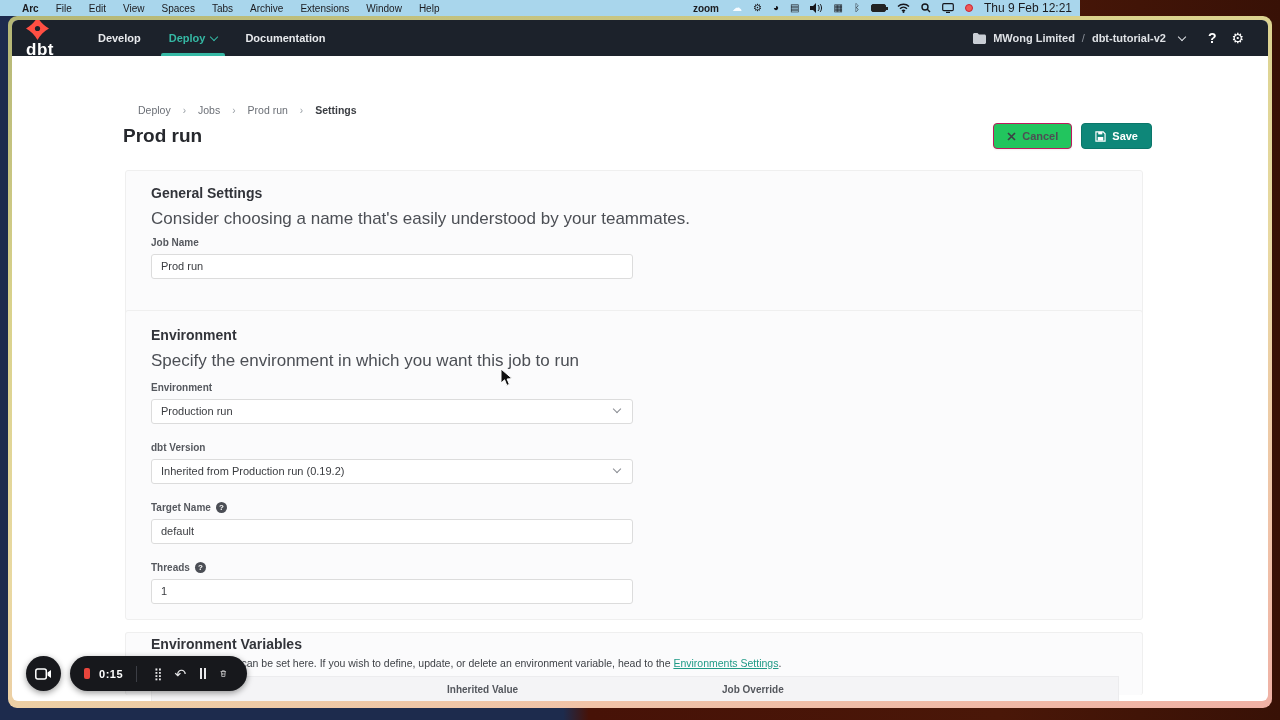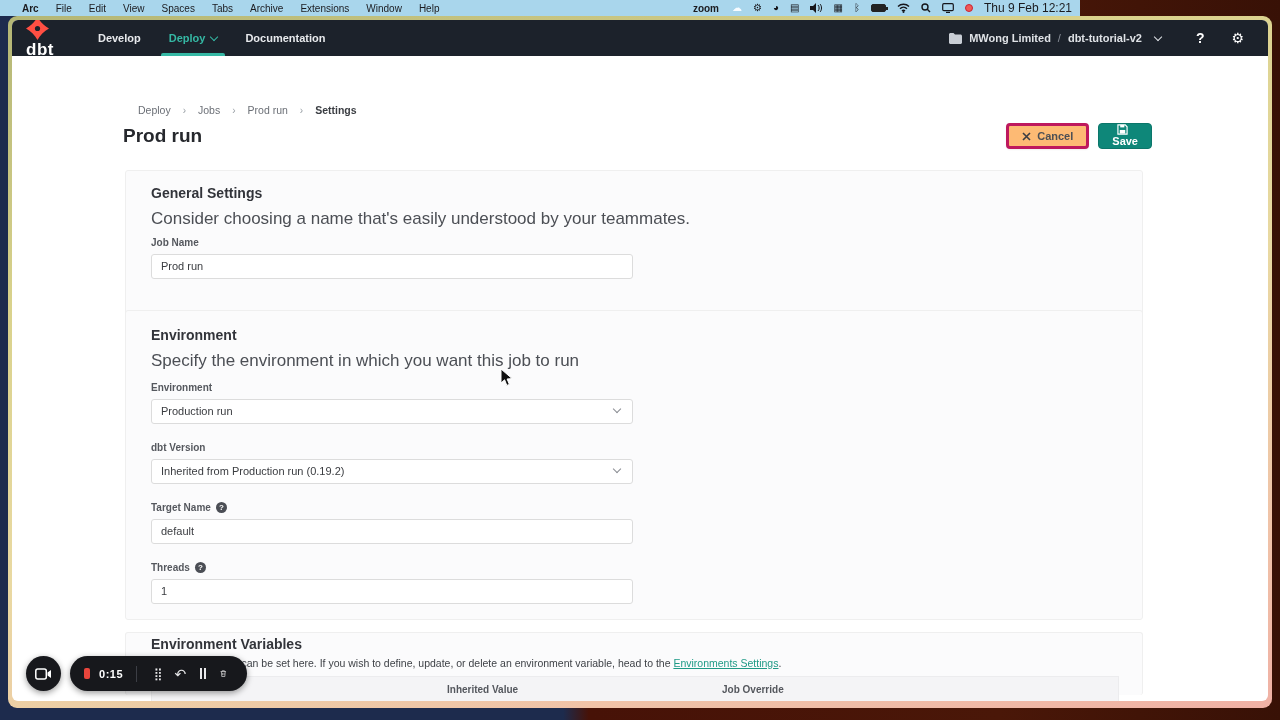--- a/index.html
+++ b/index.html
@@ -38,41 +38,41 @@
   .logo-wrap { display:flex; align-items:center; margin-left:9px;flex-direction:column; }
   .logo-text { font-size:17px; font-weight:bold; color:#fff; margin-left:5px; letter-spacing:.5px; }
   .appnav { display:flex; align-items:stretch; height:100%; margin-left:30px; }
   .nav-item { display:flex; align-items:center; padding:0 14px; font-size:11px; font-weight:bold;
               color:#e8eaed; position:relative; cursor:pointer; }
   .nav-item.active { color:#35b8a4; }
   .nav-item.active:after { content:""; position:absolute; left:6px; right:6px; bottom:0; height:3px;
               background:#35b8a4; border-radius:2px 2px 0 0; }
   .chev { display:inline-block; width:6px; height:6px; border-right:1.5px solid currentColor;
           border-bottom:1.5px solid currentColor; transform:rotate(45deg); margin-left:6px; margin-top:-3px; }
-  .appbar-right { margin-left:auto; display:flex; align-items:center; gap:21px; padding-right:24px; }
+  .appbar-right { margin-left:auto; display:flex; align-items:center; gap:9px; padding-right:24px; }
   .acct { display:flex; align-items:center; gap:7px; font-size:11px; font-weight:bold; color:#dfe2e6; }
   .acct .slash { color:#8a9099; font-weight:normal; }
   .help-q { font-size:14px; font-weight:bold; color:#fff; margin-left:14px; cursor:pointer; }
   .gear-w { font-size:14px; color:#fff; cursor:pointer; margin-left:6px; }
 
   
   .breadcrumb { position:absolute; left:126px; top:84px; display:flex; align-items:center;
                 font-size:10.5px; color:#6b6f76; }
   .breadcrumb .sep { margin:0 12px; color:#9aa0a6; font-size:10px; }
   .breadcrumb .last { color:#3a3d42; font-weight:bold; }
   .crumb { cursor:pointer; }
 
   .page-title { position:absolute; left:111px; top:105px; font-size:19px; font-weight:bold; color:#26282d; }
 
   .btn-row { position:absolute; right:116px; top:103px; display:flex; gap:9px; }
   .btn { height:26px; border-radius:4px; display:flex; align-items:center; font-size:11px;
          font-weight:bold; padding:0 13px; cursor:pointer; }
-  .btn-cancel { background:#fdba74; border:3px solid #be185d; color:#4d4f54;
+  .btn-cancel { background:#22c55e; border:1px solid #be185d; color:#4d4f54;
                 box-shadow:0 1px 2px rgba(0,0,0,.06); }
-  .btn-save { background:#0e8779; color:#fff; border:1px solid #0b766a;flex-direction:column; }
+  .btn-save { background:#0e8779; color:#fff; border:1px solid #0b766a; }
   .btn svg { margin-right:6px; display:block; }
 
   .card { position:absolute; left:113px; width:1018px; background:#fbfbfc;
           border:1px solid #efefef; border-radius:3px; }
   .card-1 { top:150px; height:148px; }
   .card-2 { top:290px; height:310px; }
   .card-3 { top:612px; height:63px; border-bottom:none; }
 
   .sec-title { position:absolute; left:25px; font-size:14px; font-weight:bold; color:#32343a; }
   .sec-desc { position:absolute; left:25px; font-size:17px; color:#4c4f55; }

